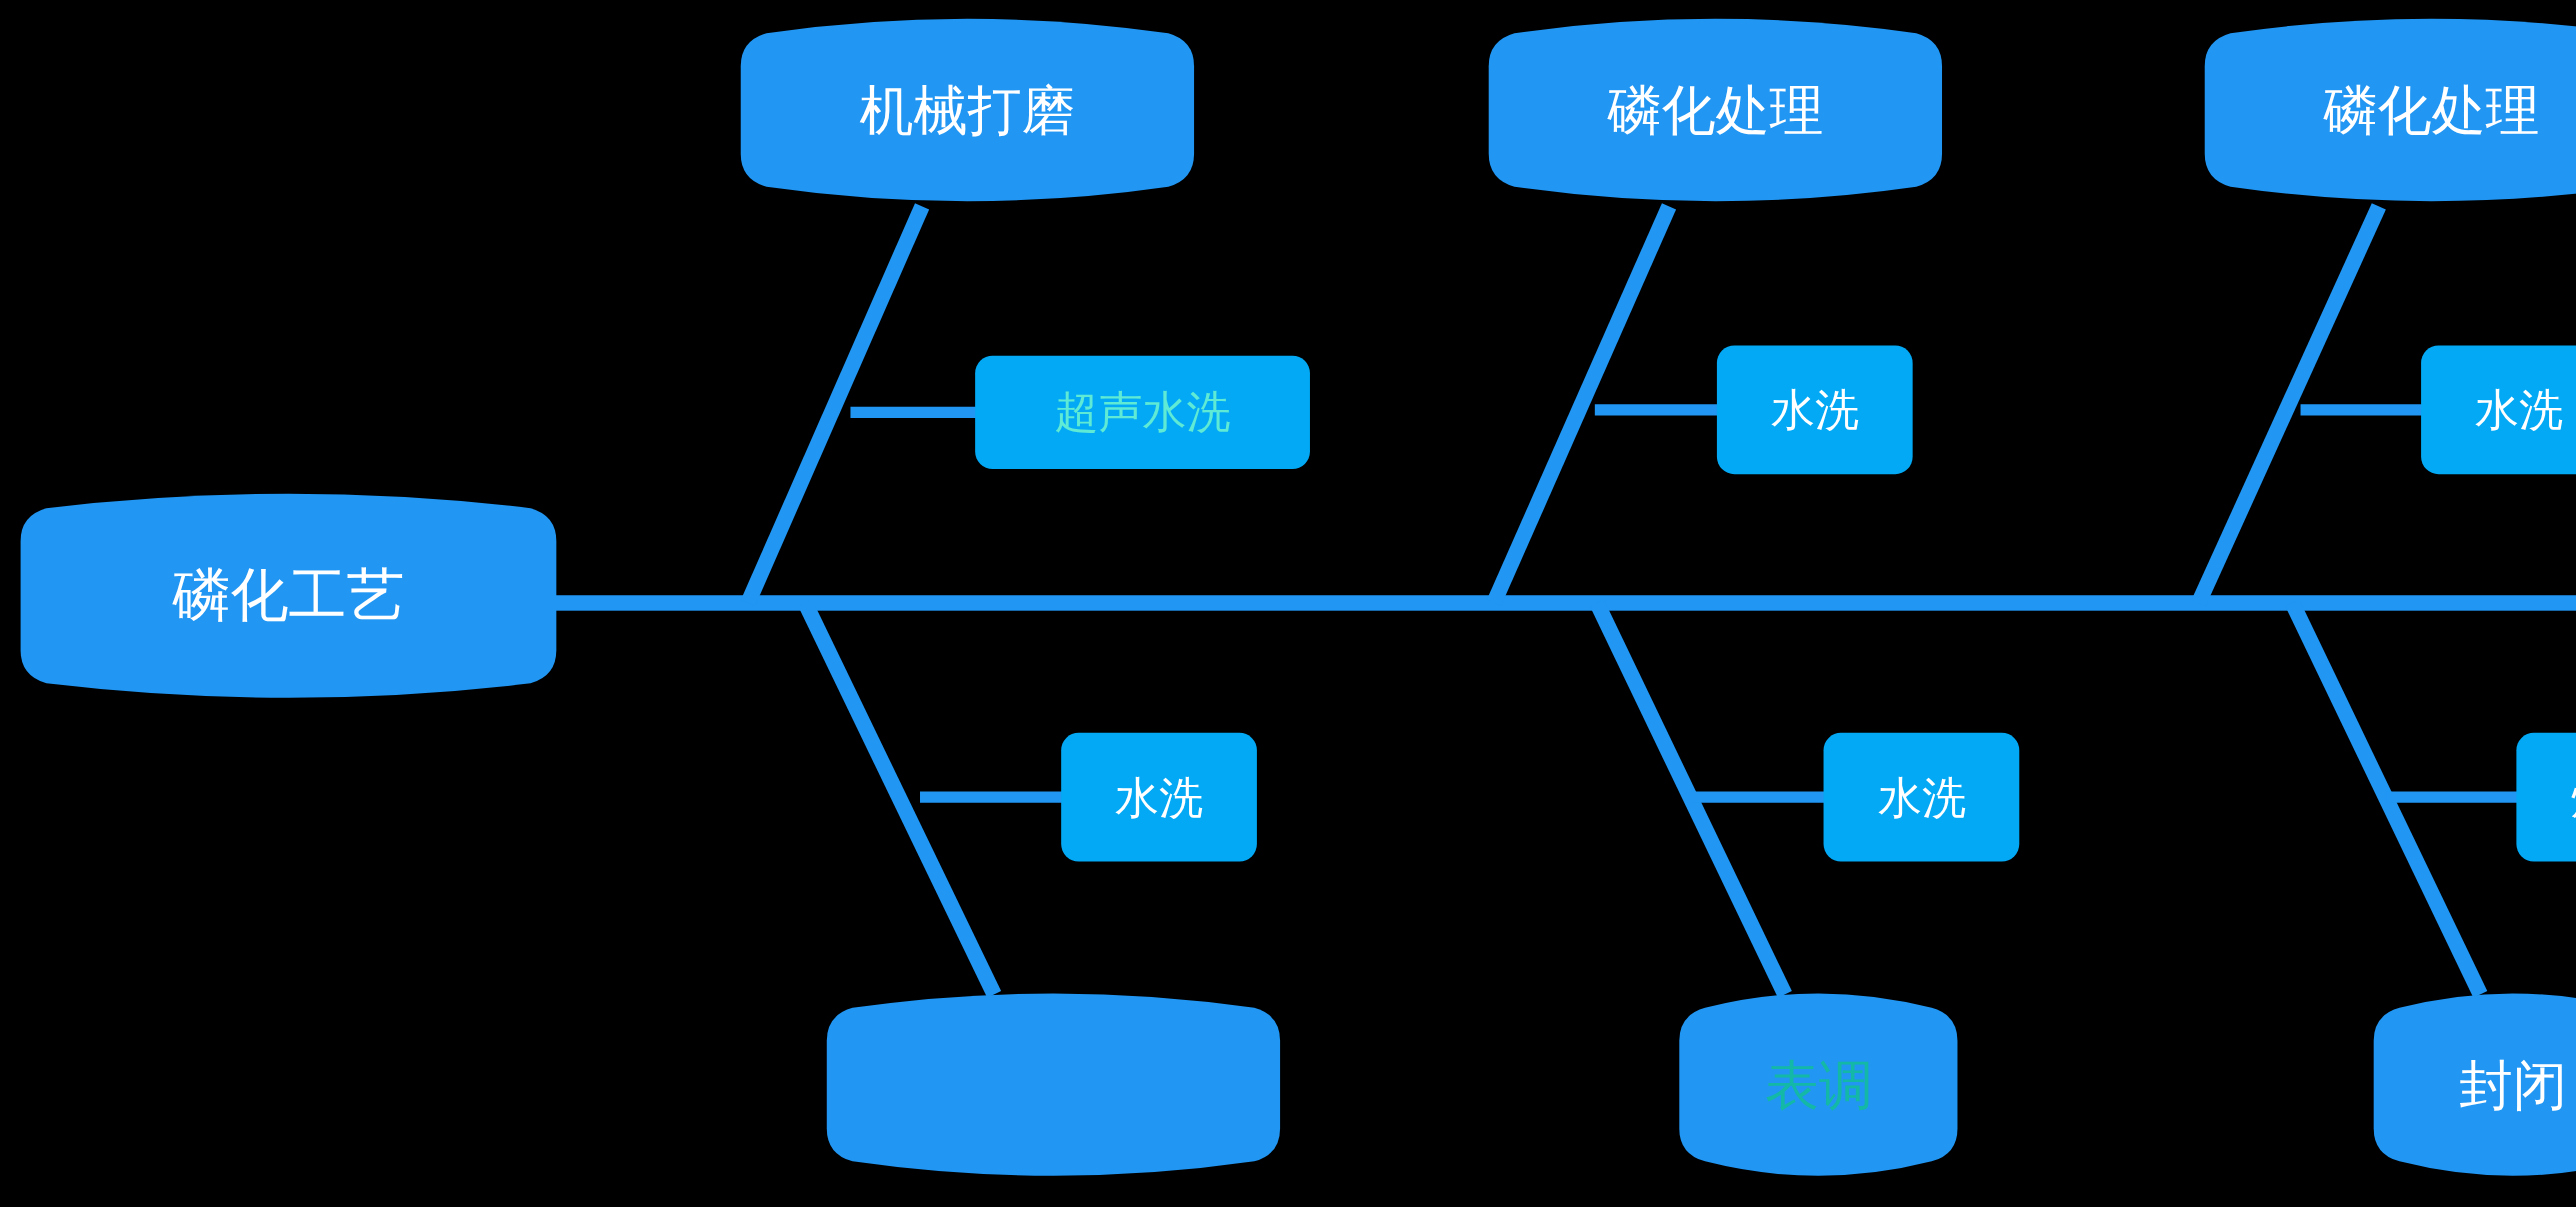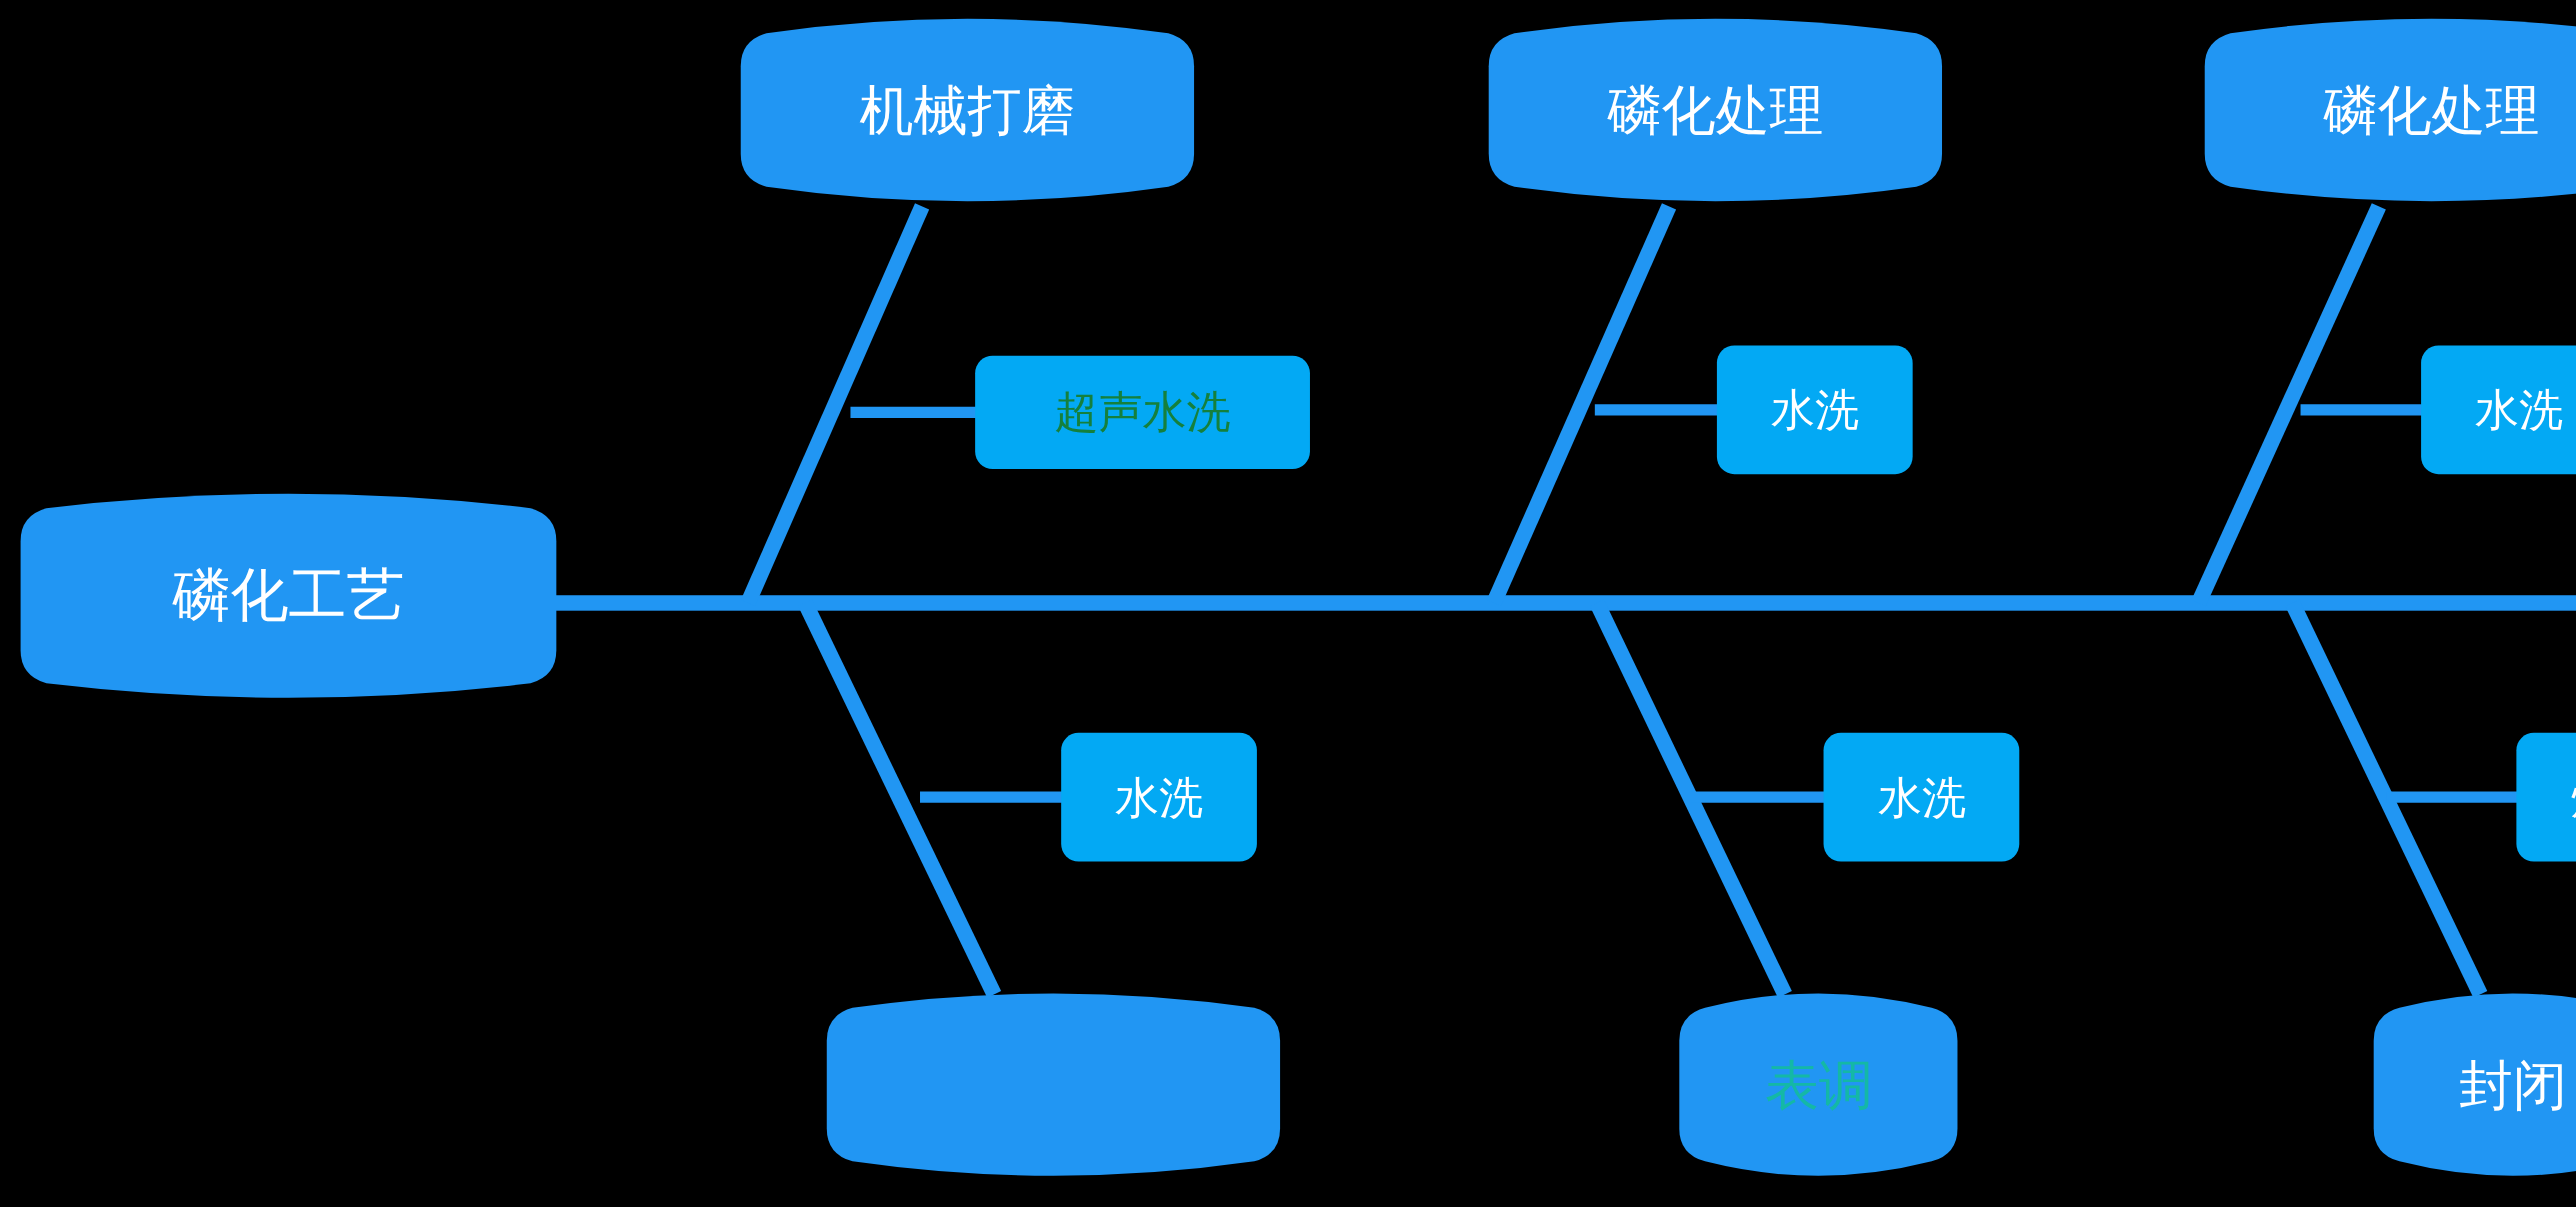--- a/index.html
+++ b/index.html
@@ -109,21 +109,21 @@
   </svg>
 
   <div class="node-label label-head" id="lbl-head" style="left: 20.6px; top: 489px; width: 536px; height: 212px; color: rgb(255, 255, 255);">磷化工艺</div>
 
   <div class="node-label label-cat" id="lbl-cat-1" style="left: 741px; top: 14.4px; width: 453px; height: 191px; color: rgb(255, 255, 255);">机械打磨</div>
   <div class="node-label label-cat" id="lbl-cat-2" style="left: 1489px; top: 14.4px; width: 453px; height: 191px; color: rgb(255, 255, 255);">磷化处理</div>
   <div class="node-label label-cat" id="lbl-cat-3" style="left: 2205px; top: 14.4px; width: 453px; height: 191px; color: rgb(255, 255, 255);">磷化处理</div>
   <div class="node-label label-cat" id="lbl-cat-5" style="left: 1680px; top: 989px; width: 278px; height: 191px; color: #14b8a6;">表调</div>
   <div class="node-label label-cat" id="lbl-cat-6" style="left: 2374px; top: 989px; width: 278px; height: 191px; color: rgb(255, 255, 255);">封闭</div>
 
-  <div class="node-label label-sub" id="lbl-sub-1" style="left: 975px; top: 355px; width: 335px; height: 113px; color: #15803d;">超声水洗</div>
+  <div class="node-label label-sub" id="lbl-sub-1" style="left: 975px; top: 355px; width: 335px; height: 113px; color: #5eead4;">超声水洗</div>
   <div class="node-label label-sub" id="lbl-sub-2" style="left: 1717px; top: 345px; width: 196px; height: 129px; color: rgb(255, 255, 255);">水洗</div>
   <div class="node-label label-sub" id="lbl-sub-3" style="left: 2421px; top: 345px; width: 196px; height: 129px; color: rgb(255, 255, 255);">水洗</div>
   <div class="node-label label-sub" id="lbl-sub-4" style="left: 1061px; top: 733px; width: 196px; height: 129px; color: rgb(255, 255, 255);">水洗</div>
   <div class="node-label label-sub" id="lbl-sub-5" style="left: 1824px; top: 733px; width: 196px; height: 129px; color: rgb(255, 255, 255);">水洗</div>
   <div class="node-label label-sub" id="lbl-sub-6" style="left: 2517px; top: 733px; width: 196px; height: 129px; color: rgb(255, 255, 255);">烘干</div>
 
 </div>
 
 
 </body></html>

